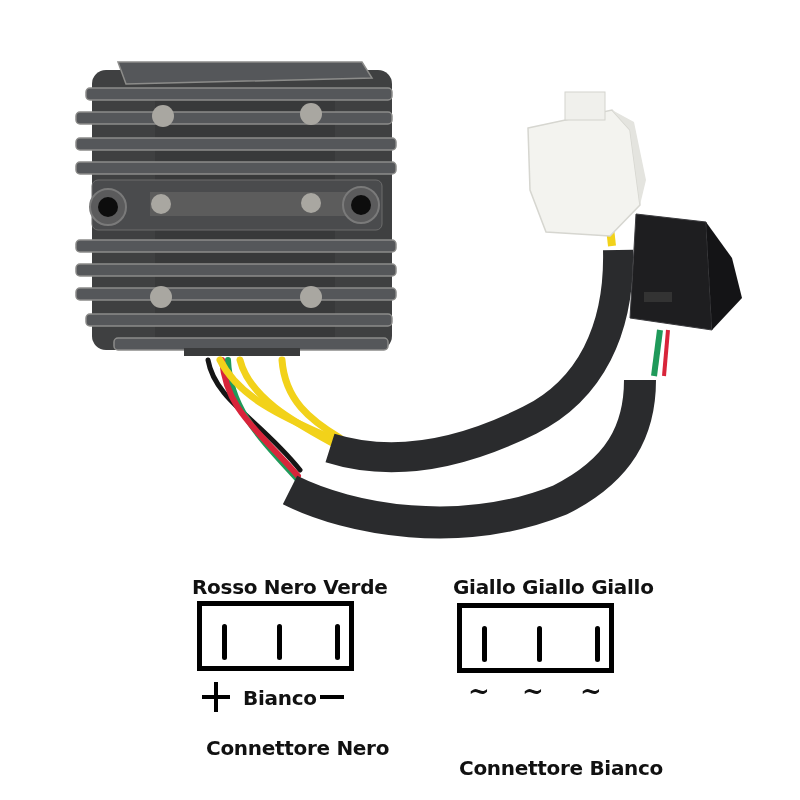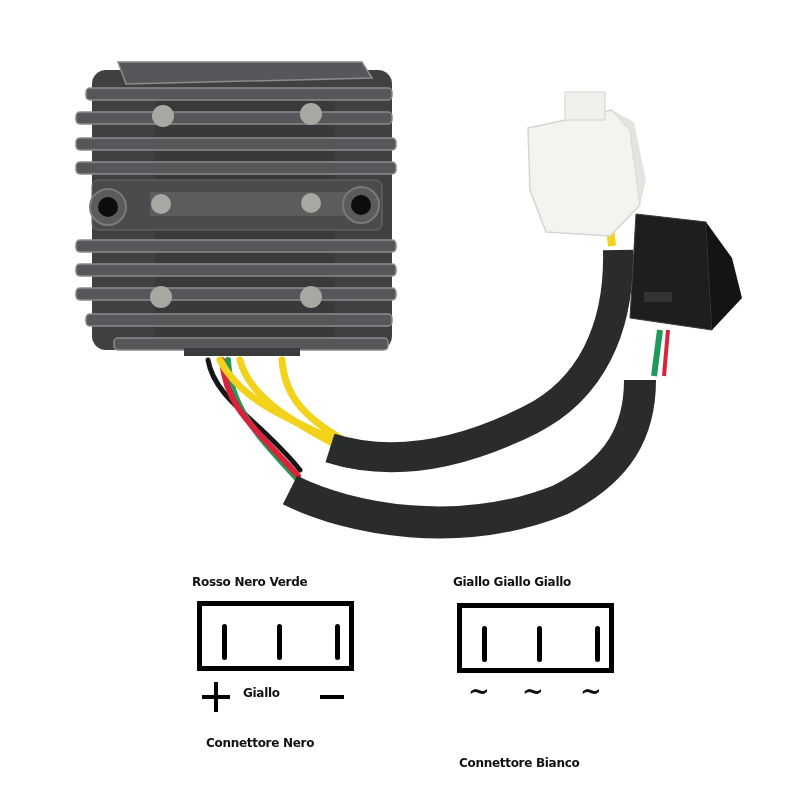--- a/index.html
+++ b/index.html
@@ -1,19 +1,19 @@
 <!DOCTYPE html>
 <html><head>
   <meta charset="utf-8">
   <style>
     html, body { margin: 0; padding: 0; background: #ffffff; }
     body { width: 800px; height: 800px; position: relative; overflow: hidden;
            font-family: "DejaVu Sans", sans-serif; }
     .photo { position: absolute; left: 0; top: 0; width: 800px; height: 560px; }
-    .label { position: absolute; font-weight: bold; font-size: 12px; color: #111;
+    .label { position: absolute; font-weight: bold; font-size: 20px; color: #111;
              font-family: "DejaVu Sans", sans-serif; white-space: nowrap; letter-spacing: -0.3px; }
     .conn-box { position: absolute; border: 5px solid #000; box-sizing: border-box; background:#fff; }
     .pin { position: absolute; width: 5px; height: 36px; background: #000; border-radius: 3px; top: 18px; }
     .tilde { position: absolute; font-size: 26px; font-weight: bold; color: #111;
              font-family: "DejaVu Serif", serif; }
     .plus-v { position: absolute; width: 4px; height: 30px; background:#000; }
     .plus-h { position: absolute; width: 28px; height: 4px; background:#000; }
     .minus { position: absolute; width: 24px; height: 4px; background:#000; }
   </style>
 </head>
@@ -92,21 +92,21 @@
 
 <div>
   <div class="label" style="left:192px; top:575px;">Rosso  Nero  Verde</div>
   <div class="conn-box" style="left:197px; top:601px; width:157px; height:70px;">
     <div class="pin" style="left:20px;"></div>
     <div class="pin" style="left:75px;"></div>
     <div class="pin" style="left:133px;"></div>
   </div>
   <div class="plus-v" style="left:214px; top:682px;"></div>
   <div class="plus-h" style="left:202px; top:695px;"></div>
-  <div class="label" style="left:243px; top:686px;">Giallo</div>
+  <div class="label" style="left:243px; top:686px;">Bianco</div>
   <div class="minus" style="left:320px; top:695px;"></div>
   <div class="label" style="left:206px; top:736px;">Connettore Nero</div>
 </div>
 
 <div>
   <div class="label" style="left:453px; top:575px;">Giallo  Giallo Giallo</div>
   <div class="conn-box" style="left:457px; top:603px; width:157px; height:70px;">
     <div class="pin" style="left:20px;"></div>
     <div class="pin" style="left:75px;"></div>
     <div class="pin" style="left:133px;"></div>

